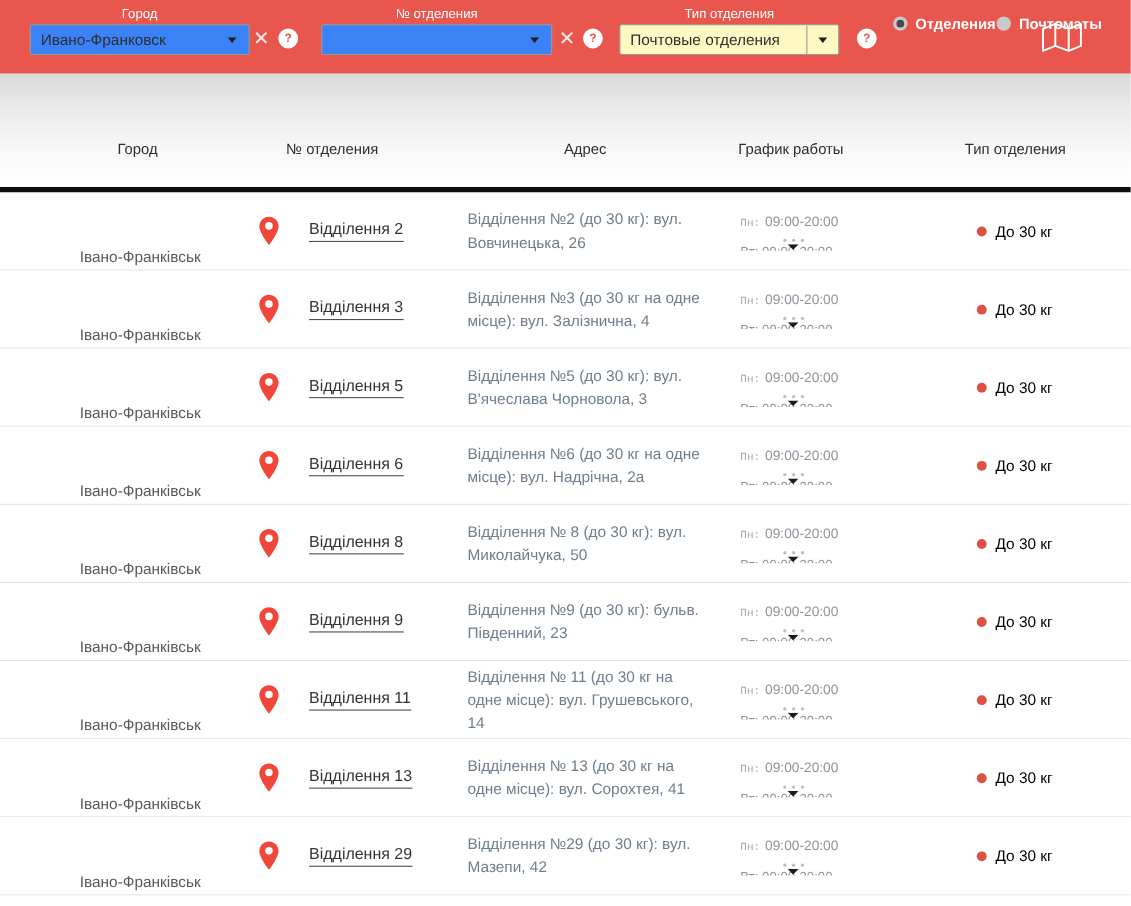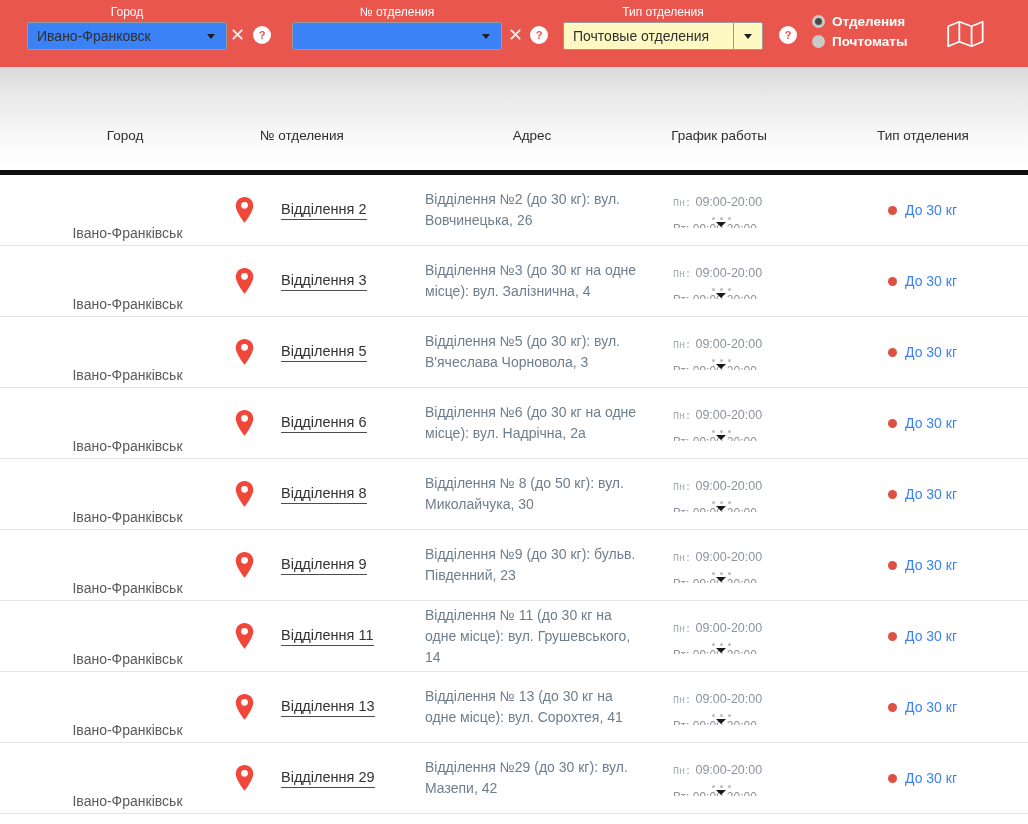--- a/index.html
+++ b/index.html
@@ -48,21 +48,21 @@
 
   .help-btn{
     position:absolute;top:26px;width:18px;height:18px;border-radius:50%;background:#fff;
     color:var(--accent);font-size:11px;font-weight:bold;display:flex;align-items:center;
     justify-content:center;cursor:pointer;
   }
   .hp-1{left:253px;}
   .hp-2{left:530px;}
   .hp-3{left:779px;}
 
-  .radios{position:absolute;left:812px;top:12px;display:flex;flex-direction:column;gap:1px;}
+  .radios{position:absolute;left:812px;top:12px;display:flex;flex-direction:row;gap:1px;}
   .radio-row{display:flex;align-items:center;gap:7px;color:#fff;font-size:13.5px;font-weight:bold;cursor:pointer;height:15px;margin:2px 0;}
   .radio-circle{width:13px;height:13px;border-radius:50%;background:#c9c9c9;position:relative;flex:0 0 13px;}
   .radio-circle.selected::after{content:'';position:absolute;left:3px;top:3px;right:3px;bottom:3px;border-radius:50%;background:#4a4a4a;}
 
   .map-btn{position:absolute;left:946px;top:19px;width:40px;height:30px;cursor:pointer;}
 
   
   .table-head{
     position:relative;height:103px;
     background:linear-gradient(to bottom,#dadada 0,#eaeaea 30%,#f9f9f9 70%,#ffffff 100%);
@@ -71,21 +71,21 @@
   .th-1{left:125px;} .th-2{left:302px;} .th-3{left:532px;} .th-4{left:719px;} .th-5{left:923px;}
   .black-bar{height:5px;background:#0f0f0f;}
 
   
   .row{display:flex;min-height:71px;border-bottom:1px solid #e4e4e4;align-items:center;background:#fff;}
   .cell-city{flex:0 0 205px;padding-left:50px;display:flex;justify-content:center;font-size:14px;color:#5a5a5a;margin-top:45px;}
   .cell-office{flex:0 0 185px;display:flex;align-items:center;padding-left:30px;gap:27px;}
   .office-link{font-size:14.5px;color:#333;text-decoration:none;border-bottom:1px solid #4d4d4d;padding-bottom:2px;white-space:nowrap;cursor:pointer;}
   .cell-address{flex:0 0 268px;padding:0 14px 0 35px;font-size:14px;color:#6e7e8d;line-height:21px;}
   .cell-sched{flex:0 0 195px;padding-left:15px;}
-  .cell-type{flex:1;display:flex;align-items:center;gap:8px;padding-left:35px;font-size:14px;color:#3b82f6;}
+  .cell-type{flex:1;display:flex;align-items:center;gap:8px;padding-left:35px;font-size:14px;color:#000000;}
   .type-dot{width:9px;height:9px;border-radius:50%;background:var(--dot);flex:0 0 9px;}
 
   .sched{width:96px;}
   .sched-line1{white-space:nowrap;}
   .sched-day{font-size:10px;color:#a3a9ae;font-family:Liberation Mono, monospace;}
   .sched-time{font-size:12.5px;color:#8d939a;}
   .sched-more{margin-top:7px;cursor:pointer;}
   .sched-dots{display:flex;justify-content:center;gap:5px;margin-bottom:2px;}
   .sched-dots i{width:3px;height:3px;background:#bdbdbd;border-radius:50%;}
   .sched-clip{position:relative;height:6px;overflow:hidden;}
@@ -297,21 +297,21 @@
 
   <div class="row">
     <div class="cell-city">Івано-Франківськ</div>
     <div class="cell-office">
       <svg width="19" height="28" viewBox="0 0 20 29">
         <path d="M10 0.8 C4.9 0.8 0.8 4.9 0.8 10 C0.8 16.5 10 28 10 28 C10 28 19.2 16.5 19.2 10 C19.2 4.9 15.1 0.8 10 0.8 Z" fill="#f1473a"></path>
         <circle cx="10" cy="9.6" r="3.6" fill="#ffffff"></circle>
       </svg>
       <a class="office-link">Відділення 8</a>
     </div>
-    <div class="cell-address">Відділення № 8 (до 50 кг): вул. Миколайчука, 30</div>
+    <div class="cell-address">Відділення № 8 (до 30 кг): вул. Миколайчука, 50</div>
     <div class="cell-sched">
       <div class="sched">
         <div class="sched-line1">
           <span class="sched-day">Пн:</span>
           <span class="sched-time">09:00-20:00</span>
         </div>
         <div class="sched-more">
           <div class="sched-dots">
               <i></i>
               <i></i>

